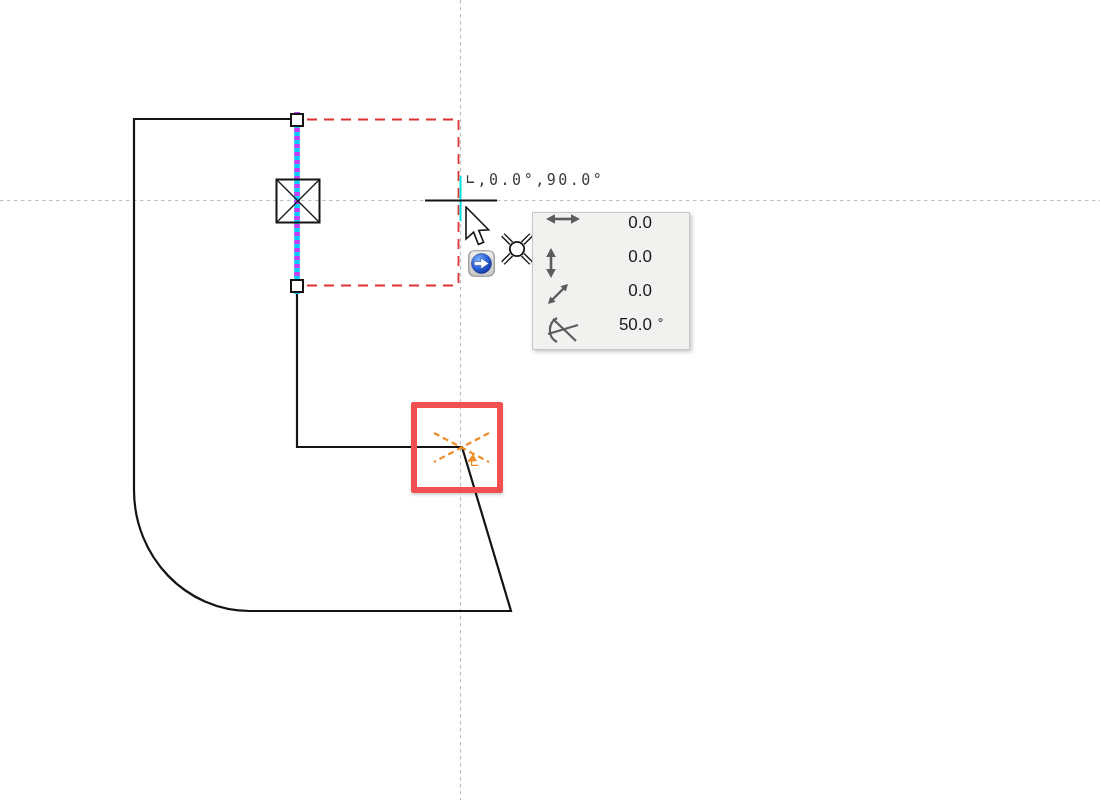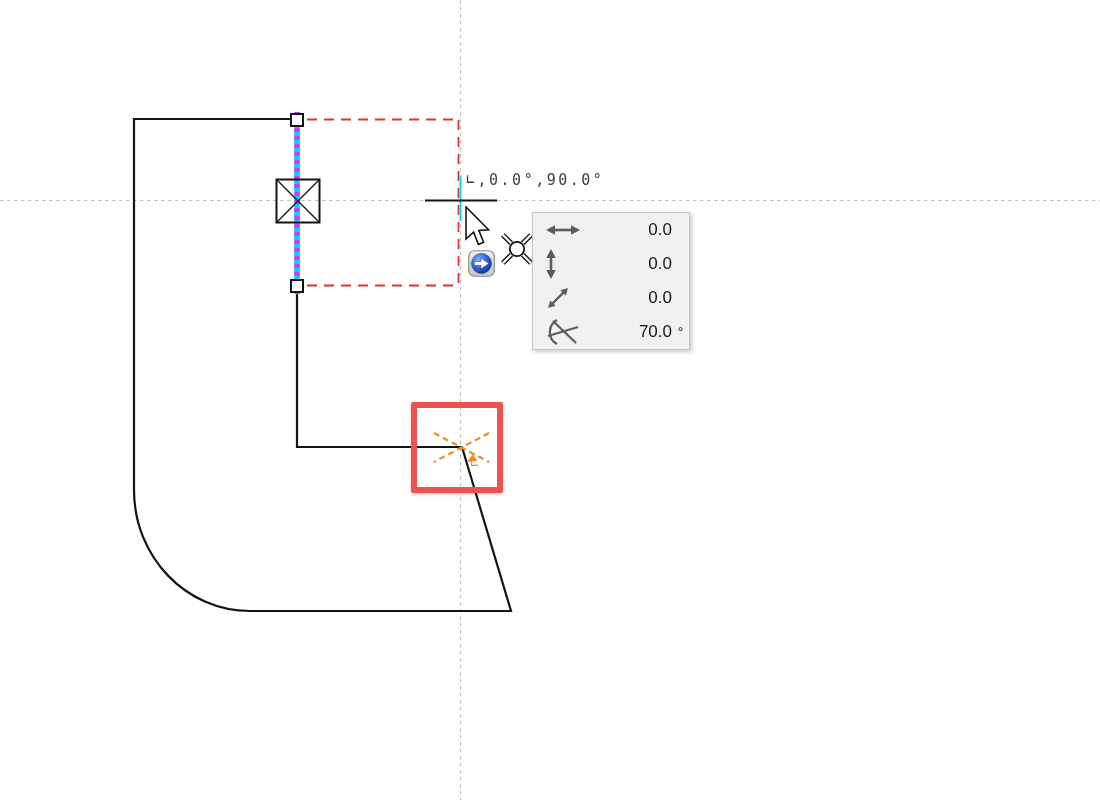--- a/index.html
+++ b/index.html
@@ -33,22 +33,22 @@
   }
 
   
   #tracker{
     left:532px;top:212px;width:158px;height:138px;box-sizing:border-box;
     background:#f1f1ef;border:1px solid #c6c6c3;
     box-shadow:2px 2px 4px rgba(0,0,0,0.22);
     display:flex;flex-direction:column;
   }
   .trk-row{
-    flex:1;display:flex;align-items:center;
-    padding:0 0 0 12px;
+    flex:1;display:flex;align-items:flex-start;
+    padding:0 20px 0 12px;
   }
   .trk-icon{width:42px;display:flex;align-items:center;justify-content:flex-start;}
   .trk-val{
     margin-left:auto;font-size:17px;color:#141414;
     font-family:"Liberation Sans",sans-serif;
   }
   .trk-unit{
     width:17px;text-align:center;font-size:14px;color:#141414;
   }
 </style>
@@ -185,18 +185,18 @@
     </div>
 
     <div class="trk-row">
       <span class="trk-icon">
         <svg width="34" height="30" viewBox="0 0 34 30">
           <path d="M12 3 C2.5 8 2.5 22 12 27" fill="none" stroke="#5c5c5c" stroke-width="2.2"></path>
           <line x1="3" y1="19" x2="33" y2="10" stroke="#5c5c5c" stroke-width="2.2"></line>
           <line x1="8" y1="4" x2="31" y2="26" stroke="#5c5c5c" stroke-width="2.2"></line>
         </svg>
       </span>
-      <span class="trk-val">70.0</span>
+      <span class="trk-val">50.0</span>
       <span class="trk-unit">°</span>
     </div>
 
   </div>
 </div>
 
 </body></html>

